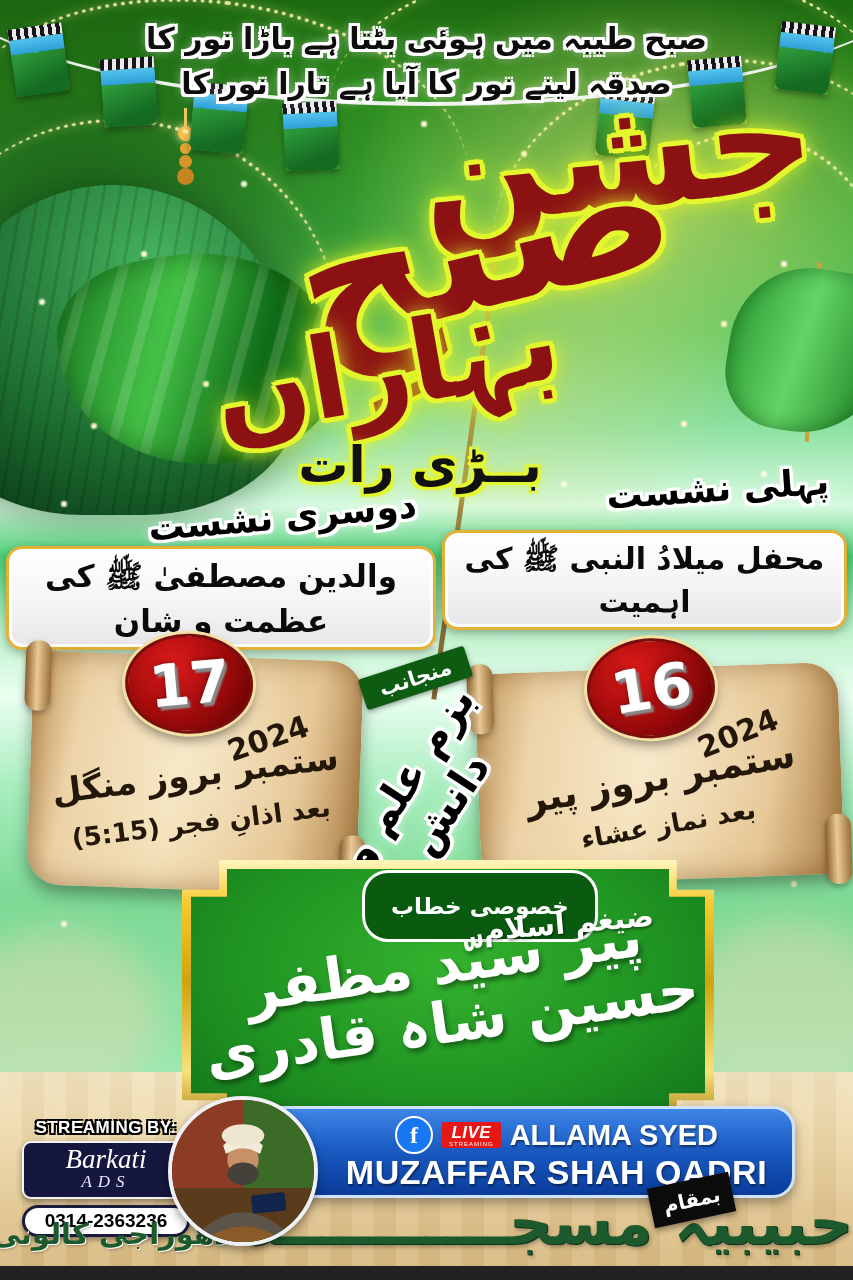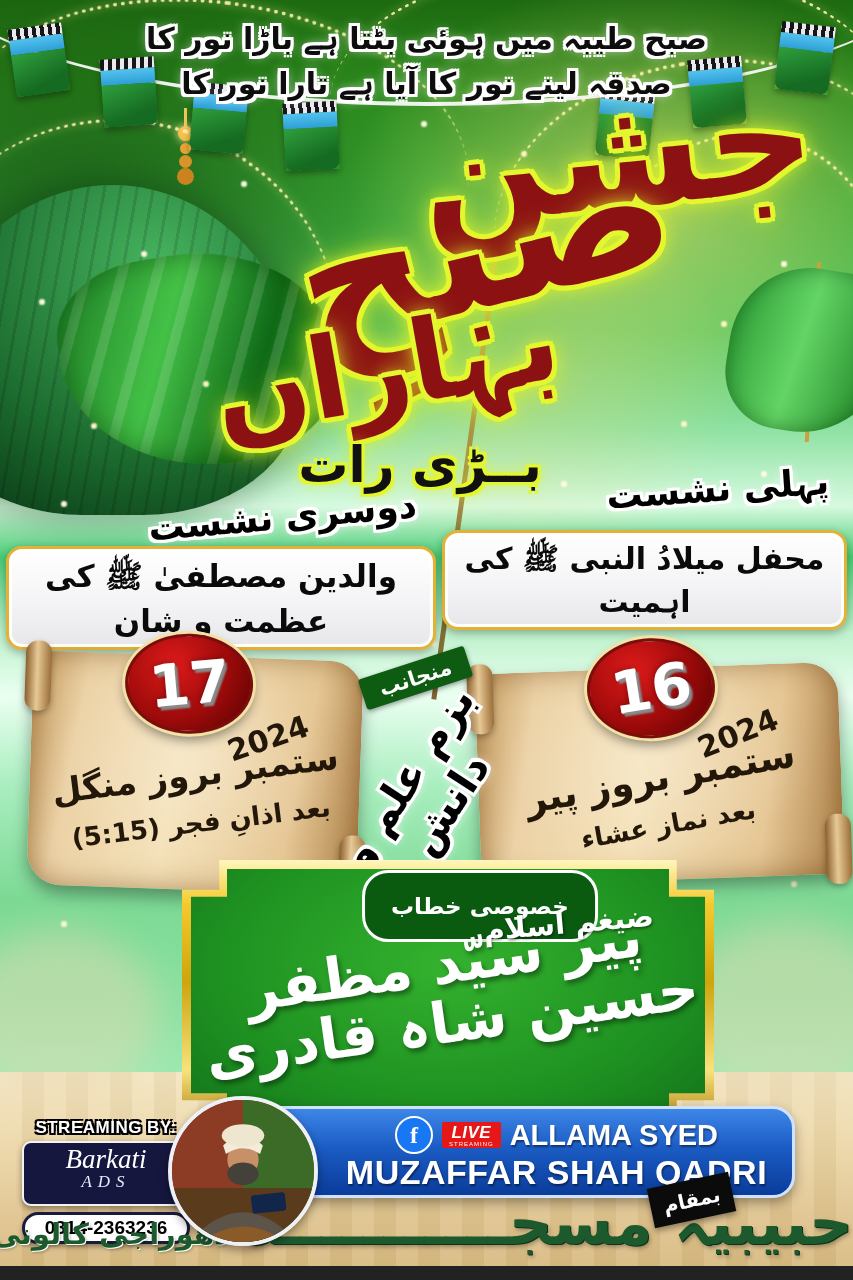--- a/index.html
+++ b/index.html
@@ -126,21 +126,21 @@
     transform:rotate(-5deg);text-shadow:1px 2px 3px rgba(0,0,0,.45);}
   .speaker-name{position:absolute;left:8px;right:8px;top:74px;z-index:11;color:#fff;
     font-size:57px;font-weight:bold;line-height:1.04;text-align:center;transform:rotate(-8deg);
     text-shadow:2px 4px 5px rgba(0,0,0,.4);}
   
   .designed{position:absolute;left:22px;top:1118px;width:168px;z-index:10;text-align:center;
     font-family:"Liberation Sans",sans-serif;}
   .designed-h{font-size:17px;font-weight:bold;color:#fff;letter-spacing:.5px;
     text-shadow:-2px -2px 0 #000,2px -2px 0 #000,-2px 2px 0 #000,2px 2px 0 #000,0 2px 0 #000;}
   .designed-box{margin-top:3px;background:#15173f;border:2px solid #f2f2f2;border-radius:9px;
-    padding:3px 4px 12px;box-shadow:0 3px 6px rgba(0,0,0,.4);}
+    padding:3px 4px 5px;box-shadow:0 3px 6px rgba(0,0,0,.4);}
   .designed-brand{font-family:"Liberation Serif",serif;font-style:italic;font-size:27px;color:#fff;line-height:1;}
   .designed-sub{font-family:"Liberation Serif",serif;font-style:italic;font-size:17px;color:#e8e8ff;
     letter-spacing:6px;line-height:1.1;}
   .designed-phone{margin-top:6px;background:#fff;border:3px solid #191a3c;border-radius:16px;
     font-size:19px;font-weight:bold;color:#000;padding:2px 4px;box-shadow:0 3px 5px rgba(0,0,0,.35);}
   .avatar{position:absolute;left:168px;top:1096px;width:142px;height:142px;border-radius:50%;
     border:4px solid #eef0f6;overflow:hidden;z-index:12;box-shadow:0 4px 10px rgba(0,0,0,.4);
     background:linear-gradient(120deg,#8c3322 0%,#5d3a1e 35%,#3c6b23 70%,#27411a 100%);}
   .live-banner{position:absolute;left:250px;top:1106px;width:545px;height:92px;z-index:11;
     border-radius:22px;border:3px solid #cfe2ff;

